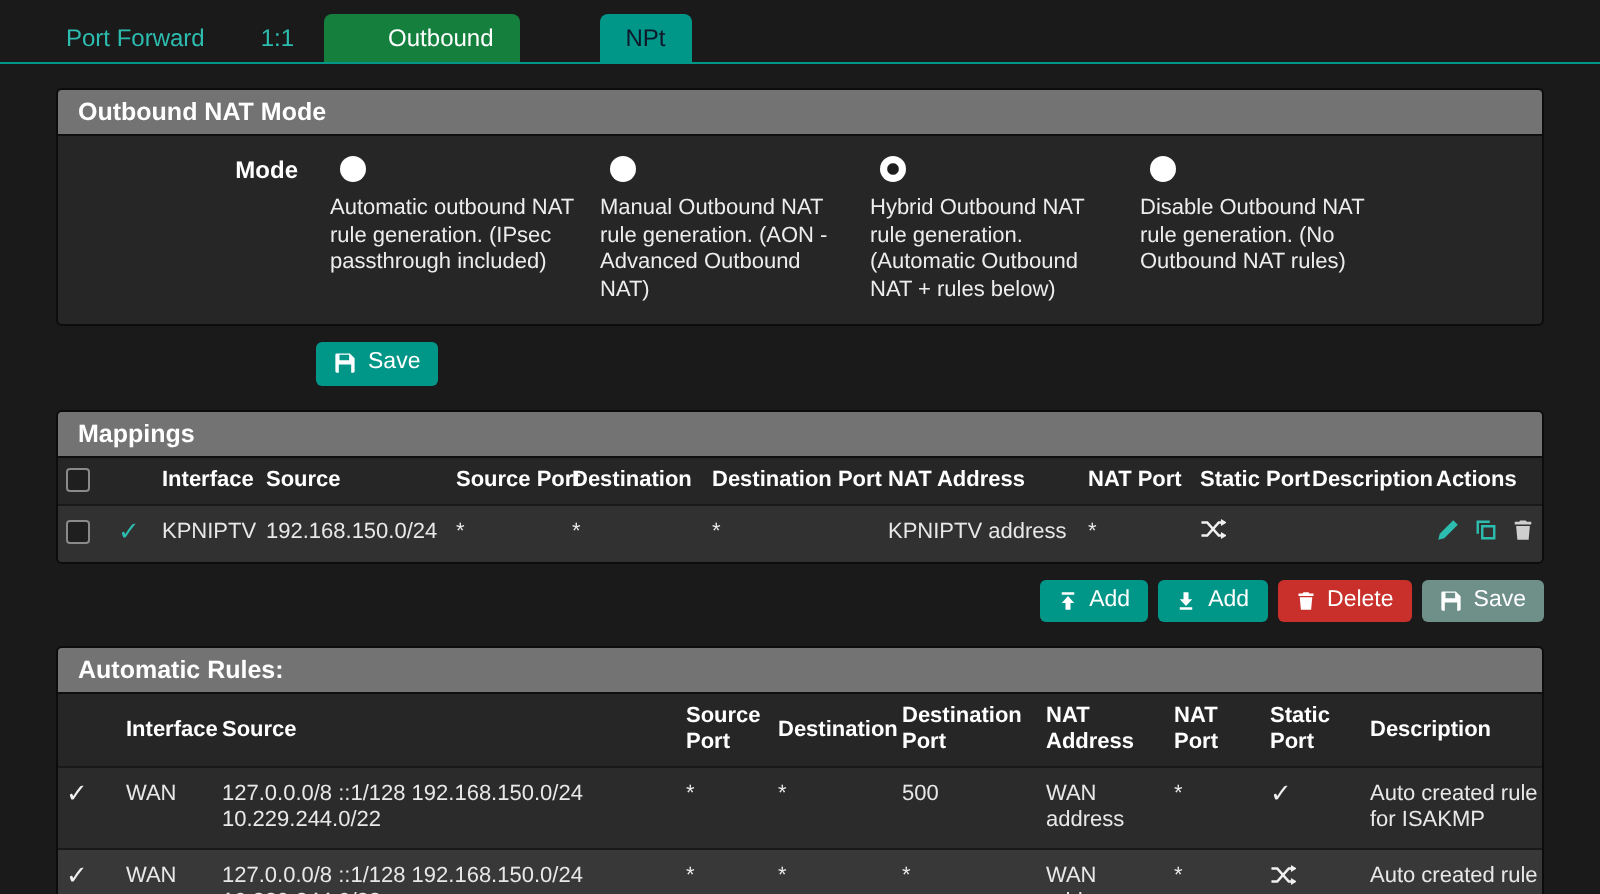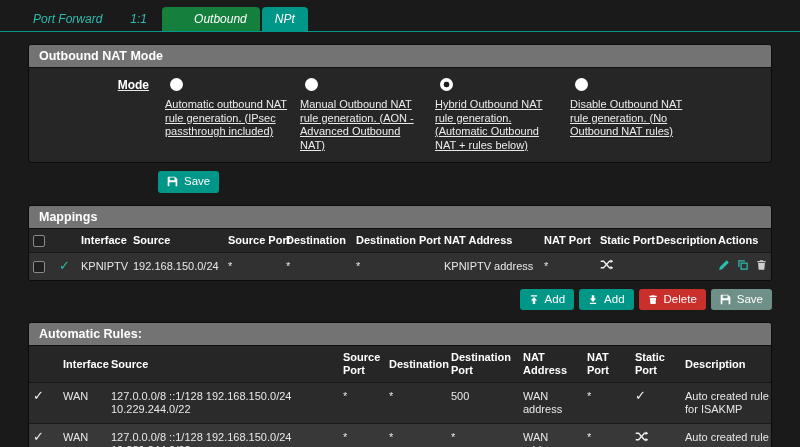--- a/index.html
+++ b/index.html
@@ -19,42 +19,41 @@
     border-bottom: 1px solid #009688;
   }
   .tab {
     padding: 5px 13px;
     font-size: 12px;
     color: #2dbdb0;
     cursor: pointer;
     border-radius: 4px 4px 0 0;
     text-decoration: none;
     white-space: nowrap;
-    font-style: italic;
   }
   .tab.active { background: #15803d; color: #fff; padding-left: 32px; }
-  .tab.highlight { background: #009688; color: #ffffff; }
+  .tab.highlight { background: #009688; color: #0f172a; margin-left: 38px; }
   
   .panel {
     margin: 12px 28px 0 28px;
     background: #262626;
     border: 1px solid #0c0c0c;
     border-radius: 3px;
     overflow: hidden;
   }
   .panel-heading {
     background: #737373;
     border-bottom: 1px solid #0f0f0f;
     color: #fff;
     font-weight: bold;
     font-size: 12.5px;
     padding: 4px 10px;
   }
   
-  .mode-row { display: flex; padding: 9px 0 10px 0; text-decoration: underline; }
+  .mode-row { display: flex; padding: 9px 0 10px 0; }
   .mode-label {
     width: 136px;
     padding-right: 16px;
     text-align: right;
     font-weight: bold;
     color: #fff;
     font-size: 12px;
     padding-top: 1px;
   }
   .mode-options { display: flex; flex: 1; }

